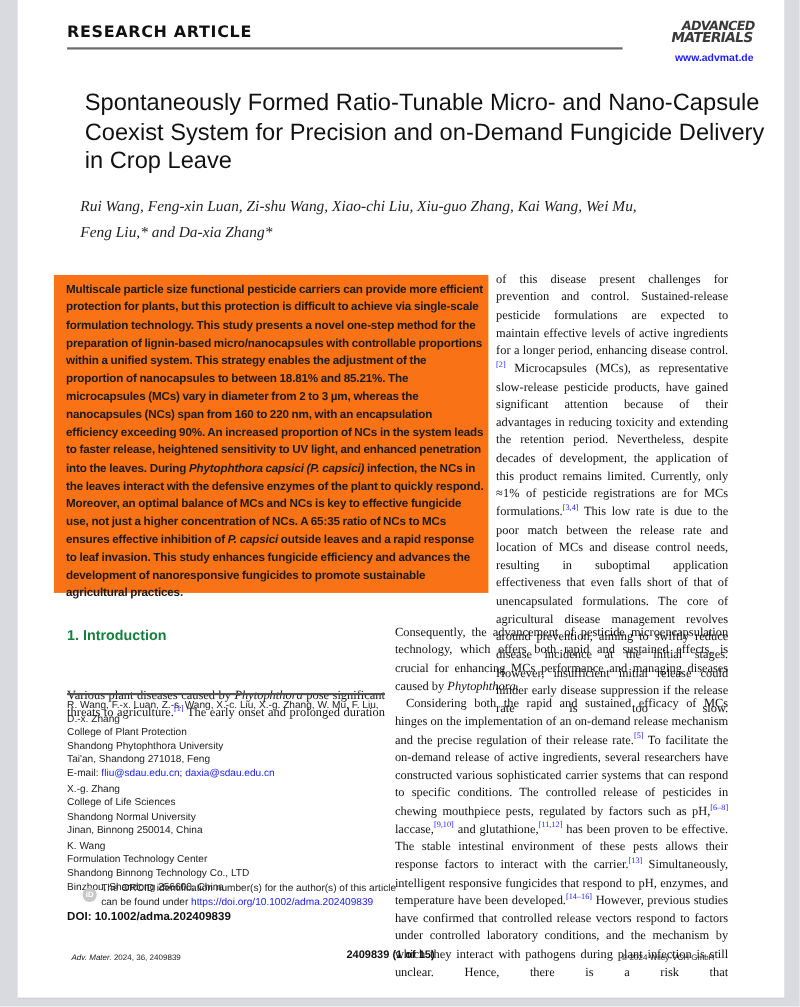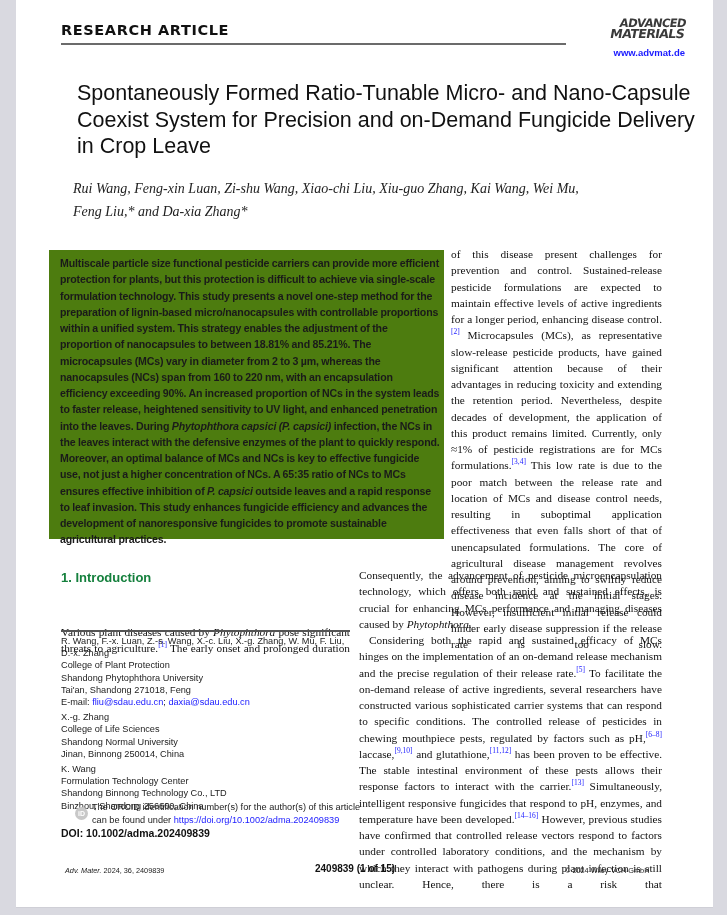--- a/index.html
+++ b/index.html
@@ -47,21 +47,21 @@
   }
   .authors {
     left: 61px; top: 177px; width: 620px;
     font-family: Liberation Serif, serif; font-style: italic;
     font-size: 14px; line-height: 23px; color: #222; margin-left: 12px;
   }
 
   
   .abstract {
     left: 49px; top: 250px; width: 395px; height: 289px;
-    background: #4d7c0f;
+    background: #f97316;
     text-decoration: underline;
   }
   .abstract-text {
     position: absolute; left: 11px; top: 5px; width: 380px;
     font-family: "Liberation Sans", sans-serif; font-weight: bold;
     font-size: 10.6px; line-height: 16.25px; color: #1a1a1a;
     letter-spacing: -0.15px; word-spacing: -0.3px;
   }
 
   

